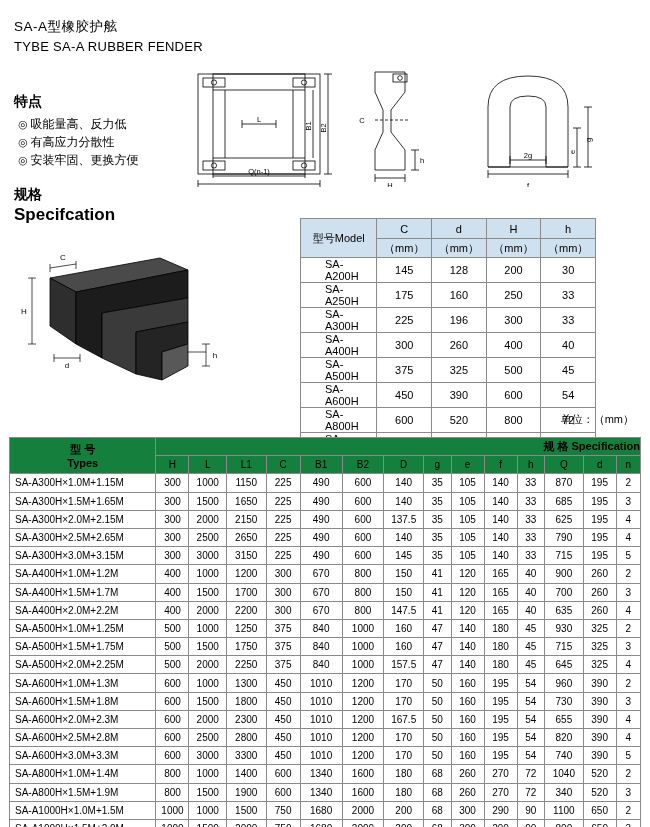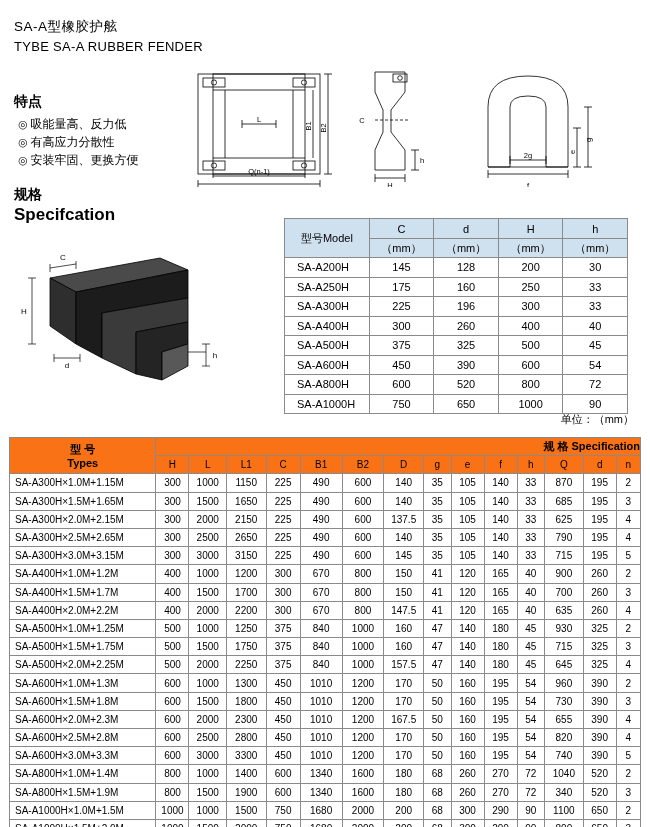--- a/index.html
+++ b/index.html
@@ -28,48 +28,48 @@
   
   .spec-head { position: absolute; left: 14px; top: 186px; }
   .spec-head .h-cn { font-size: 14px; font-weight: bold; }
   .spec-head .h-en { font-size: 17px; font-weight: bold; margin-top: 1px; }
 
   
   .drawings { position: absolute; left: 180px; top: 62px; width: 460px; height: 125px; }
   .iso-drawing { position: absolute; left: 10px; top: 240px; width: 250px; height: 145px; }
 
   
-  .table1 { position: absolute; left: 284px; top: 218px; width: 344px; border-collapse: collapse; }
+  .table1 { position: absolute; left: 300px; top: 218px; width: 296px; border-collapse: collapse; }
   .table1 th, .table1 td {
     border: 1px solid #8a8a8a;
     font-size: 11px;
     text-align: center;
     height: 19.5px;
     padding: 0;
   }
   .table1 thead th { background: #cfe0ef; font-weight: normal; }
   .table1 thead tr.r1 th { height: 20px; }
   .table1 thead tr.r2 th { height: 19px; }
-  .table1 td.model { text-align: left; padding-left: 12px; }
+  .table1 td.model { text-align: left; padding-left: 24px; }
   .table1 col.c-model { width: 86px; }
   .table1 col.c-v { width: 65.5px; }
 
   
   .unit-note { position: absolute; right: 16px; top: 412px; font-size: 11px; }
 
   
   .table2 { position: absolute; left: 9px; top: 437px; width: 632px; border-collapse: collapse; }
   .table2 th, .table2 td {
     border: 1px solid #8a8a8a;
     font-size: 10px;
     text-align: center;
     padding: 0;
     height: 18.2px;
   }
-  .table2 thead th { background: #f97316; font-weight: normal; }
+  .table2 thead th { background: #15803d; font-weight: normal; }
   .table2 td.type { text-align: left; padding-left: 5px; font-size: 10px; }
   .table2 .types-head { font-size: 11px; line-height: 14px; font-weight: bold; }
   .table2 .spec-head-cell { font-size: 11px; font-weight: bold; text-align: right; }
 
   svg text { font-family: "Liberation Sans", sans-serif; }
 </style>
 </head>
 <body>
 
 <div class="page">

